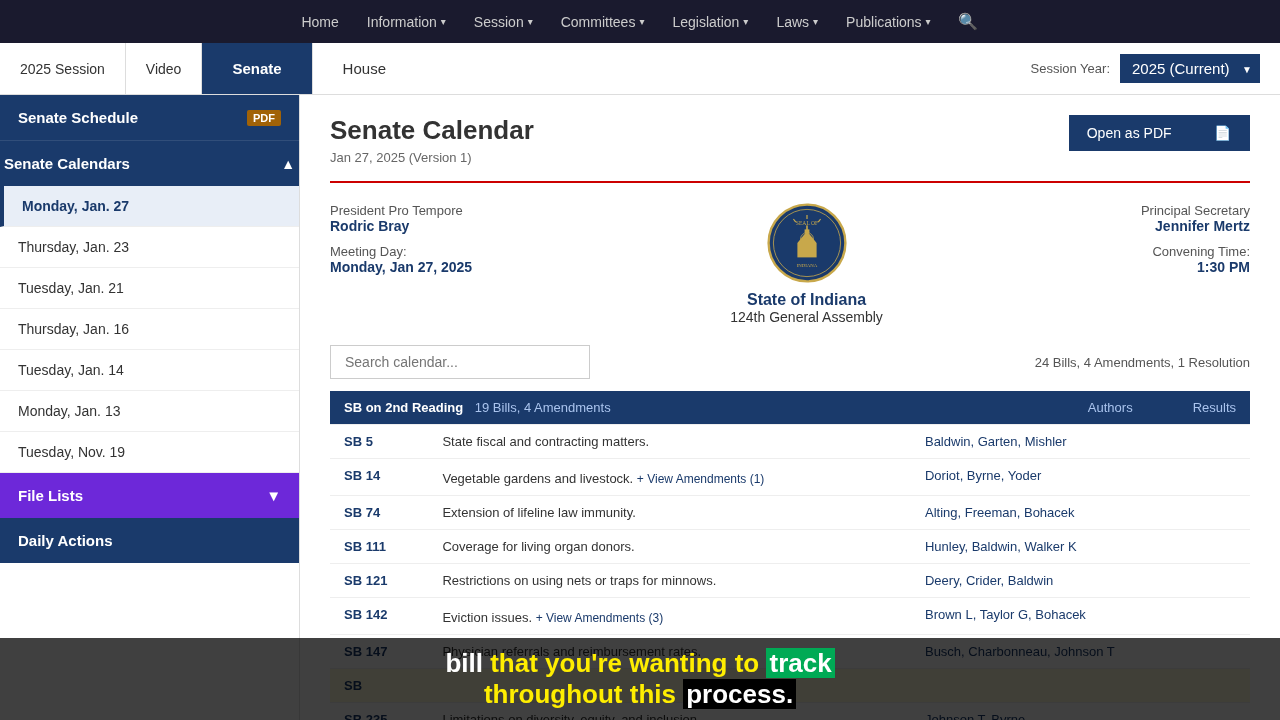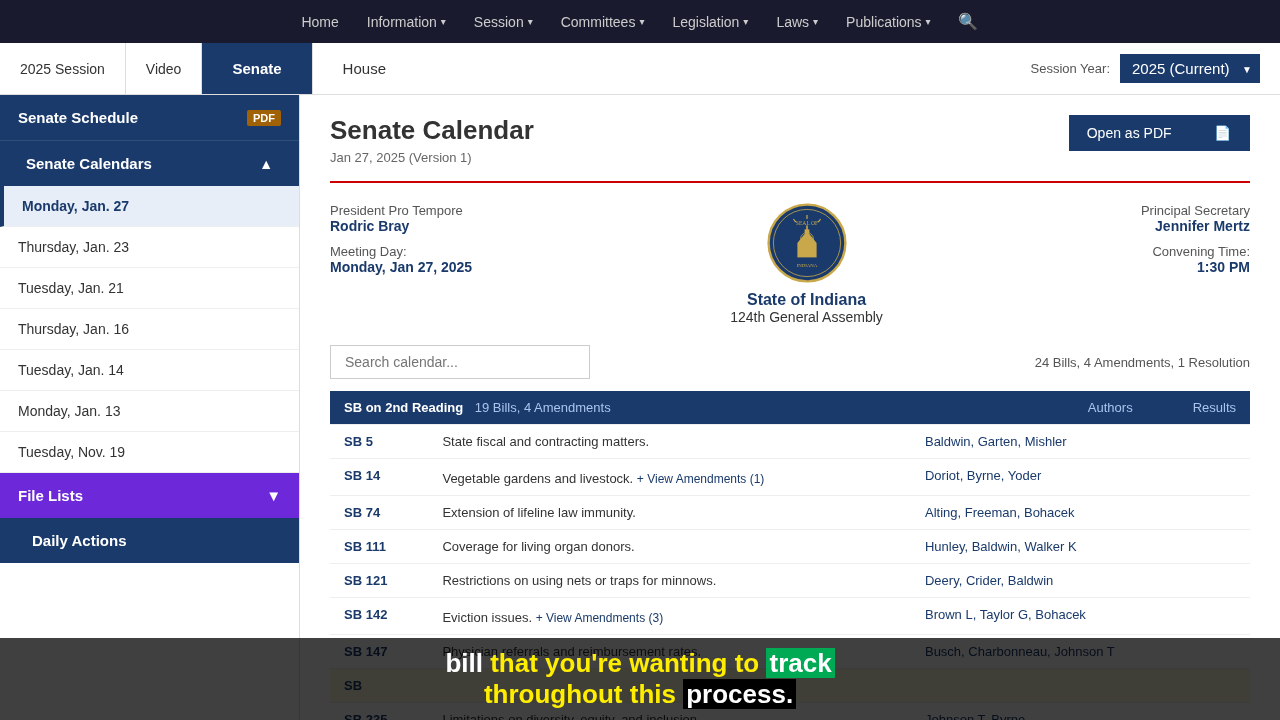--- a/index.html
+++ b/index.html
@@ -143,21 +143,21 @@
       background: #a16207;
       color: #fff;
       padding: 2px 6px;
       font-size: 11px;
       border-radius: 2px;
       font-weight: bold;
     }
     .sidebar-calendars-header {
       background: #1a3a6b;
       color: #fff;
-      padding: 14px 26px;
+      padding: 14px 4px;
       font-size: 15px;
       font-weight: bold;
       display: flex;
       justify-content: space-between;
       align-items: center;
       cursor: pointer;
       border-top: 1px solid rgba(255,255,255,0.1);
     }
     .sidebar-calendars-header .chevron-up { font-size: 14px; }
     .sidebar-date-item {
@@ -180,21 +180,21 @@
       font-size: 15px;
       font-weight: bold;
       display: flex;
       justify-content: space-between;
       align-items: center;
       cursor: pointer;
     }
     .sidebar-footer-item {
       background: #1a3a6b;
       color: #fff;
-      padding: 14px 32px;
+      padding: 14px 18px;
       font-size: 15px;
       font-weight: bold;
       cursor: pointer;
     }
 
     
     .content {
       flex: 1;
       overflow-y: auto;
       padding: 20px 30px;

